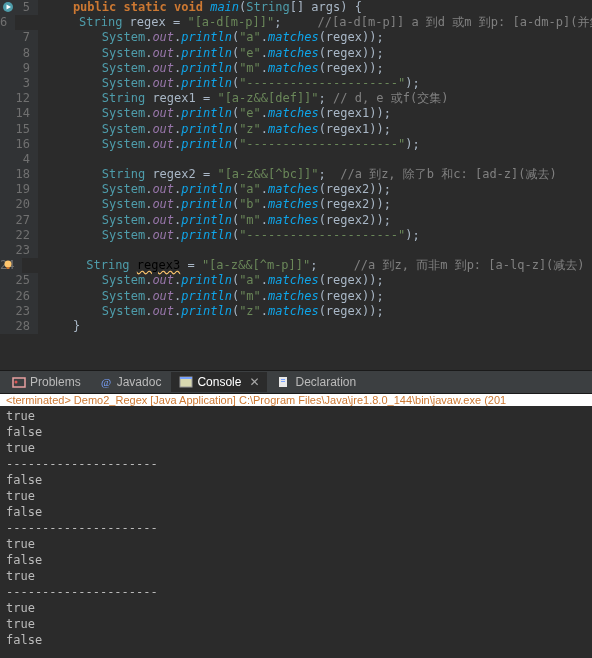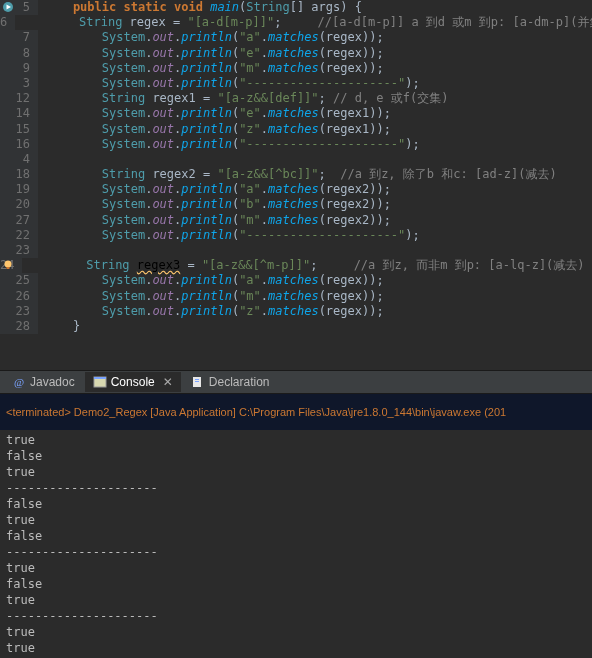--- a/index.html
+++ b/index.html
@@ -16,21 +16,21 @@
 .str { color: #6a8759; }
 .cmt { color: #808080; }
 .punct { color: #a9b7c6; }
 .ident { color: #a9b7c6; }
 .warn { text-decoration: underline wavy #ffc66d; }
 .tabs { background: #3c3f41; border-top: 1px solid #1a1a1a; border-bottom: 1px solid #1a1a1a; height: 24px; display: flex; align-items: center; padding: 0 4px; gap: 2px; }
 .tab { display: flex; align-items: center; gap: 4px; padding: 3px 8px; color: #bbb; font-family: 'Segoe UI', sans-serif; font-size: 12px; cursor: pointer; }
 .tab.active { background: #2b2b2b; color: #fff; }
 .tab .ico { width: 14px; height: 14px; display: inline-flex; align-items: center; justify-content: center; font-size: 11px; }
 .close-ico { color: #aaa; margin-left: 4px; cursor: pointer; }
-.terminated { background: #0f172a; color: #cc7832; padding: 12px 6px; font-family: 'Segoe UI', sans-serif; font-size: 11px; }
+.terminated { background: #ffffff; color: #cc7832; padding: 0 6px; font-family: 'Segoe UI', sans-serif; font-size: 11px; }
 .console { background: #2b2b2b; color: #bbb; padding: 2px 6px; font-size: 12px; line-height: 16px; }
 .console div { font-family: Consolas, monospace; }
 </style>
 </head>
 <body>
 
 <div class="editor" id="editor">
     <div class="line">
       <div class="gutter">5<span class="mark"><svg viewBox="0 0 12 12">
             <circle cx="6" cy="6" r="5" fill="#4e9caa"></circle>
@@ -124,20 +124,29 @@
     <div class="line">
       <div class="gutter">28</div>
       <div class="code"><span class="punct">    }</span></div>
     </div>
   </div>
 
 <div class="tabs" id="tabs">
     <div class="tab">
       <span class="ico">
         <svg width="14" height="14" viewBox="0 0 14 14">
+          <rect x="1" y="3" width="12" height="9" fill="none" stroke="#e8a0a0" stroke-width="1.5"></rect>
+          <circle cx="4" cy="7" r="1.5" fill="#e05555"></circle>
+        </svg>
+      </span>
+      <span>Problems</span>
+    </div>
+    <div class="tab">
+      <span class="ico">
+        <svg width="14" height="14" viewBox="0 0 14 14">
           <text x="2" y="11" font-size="11" fill="#7aa3ff" font-family="serif">@</text>
         </svg>
       </span>
       <span>Javadoc</span>
     </div>
     <div class="tab active">
       <span class="ico">
         <svg width="14" height="14" viewBox="0 0 14 14">
           <rect x="1" y="2" width="12" height="10" fill="#d8d8b0" stroke="#999"></rect>
           <rect x="1" y="2" width="12" height="2" fill="#7aa3ff"></rect>

